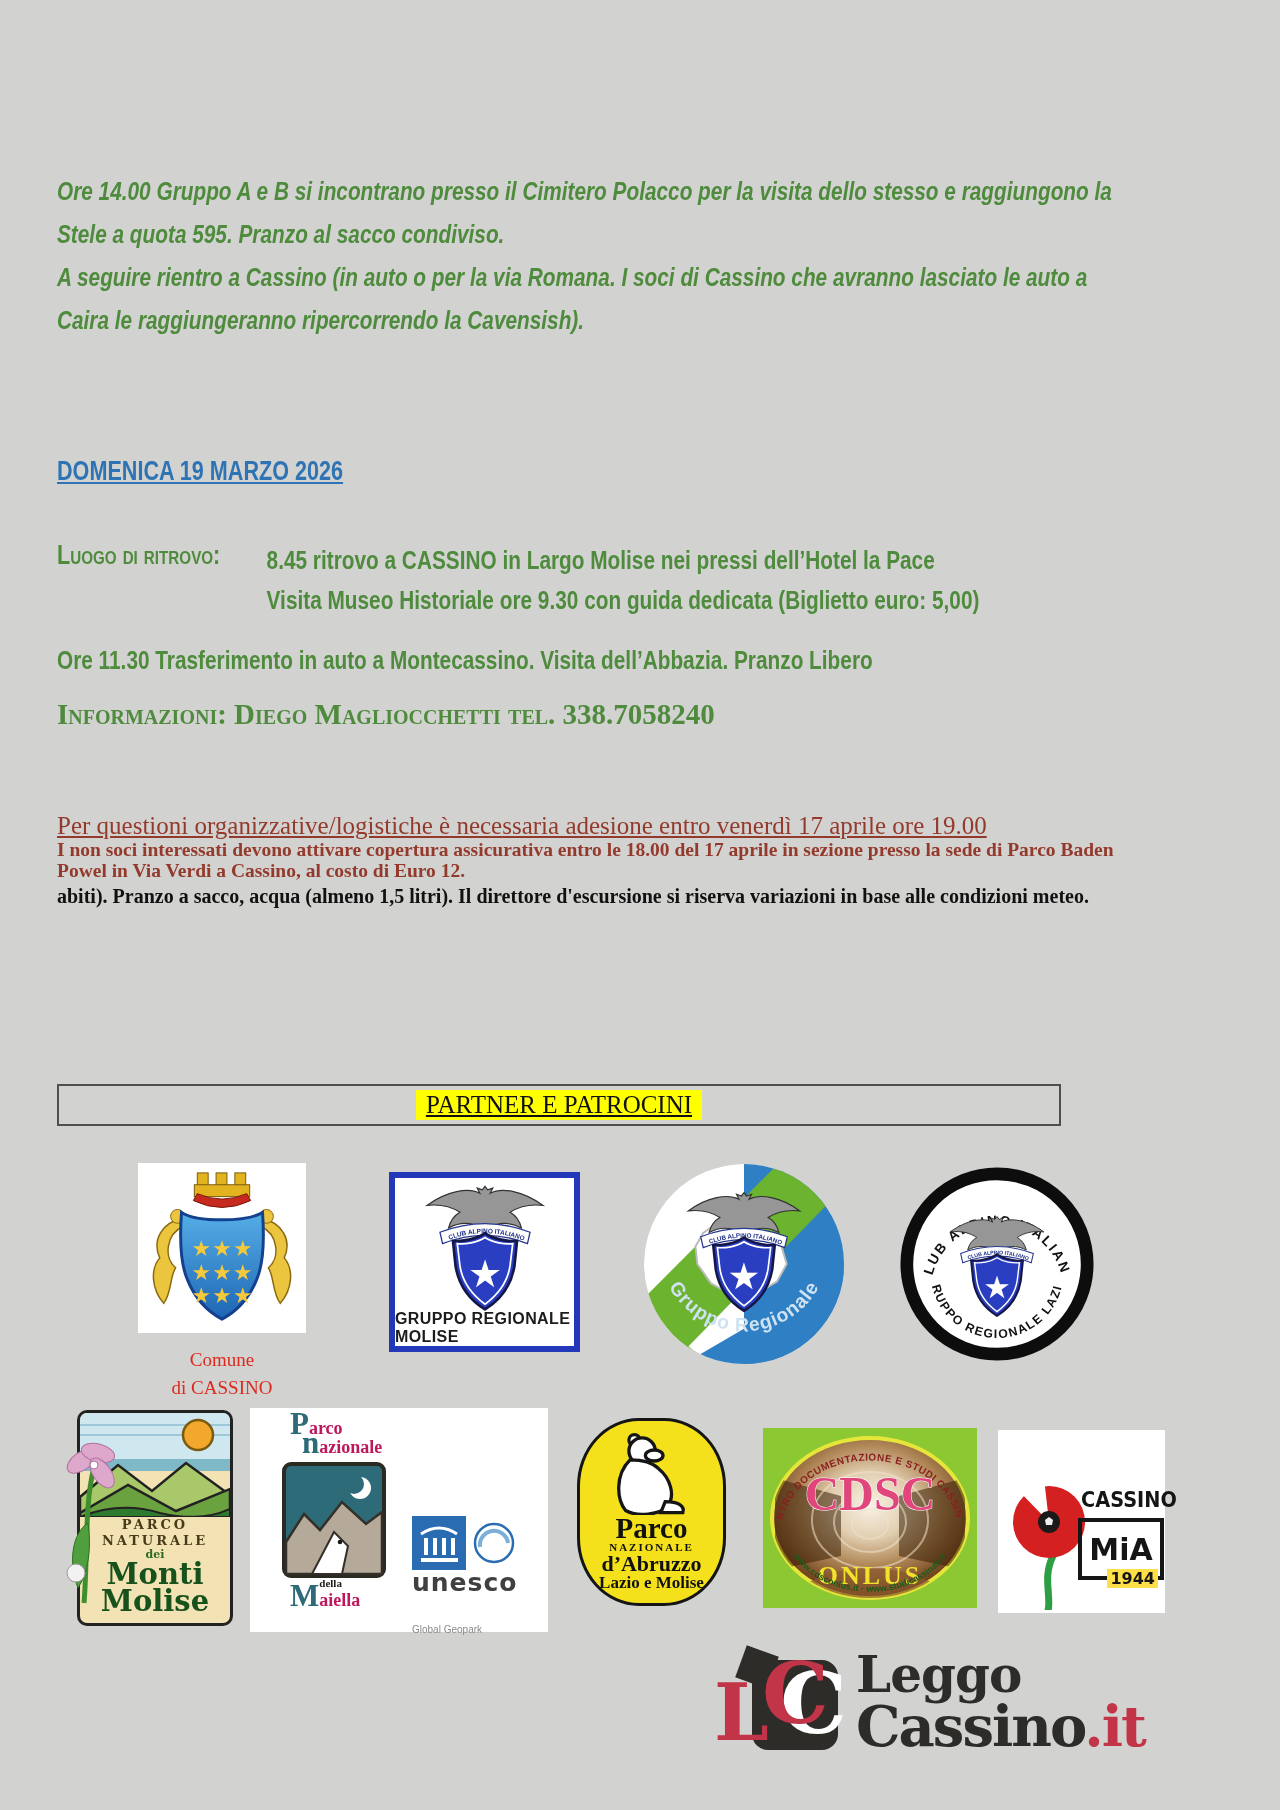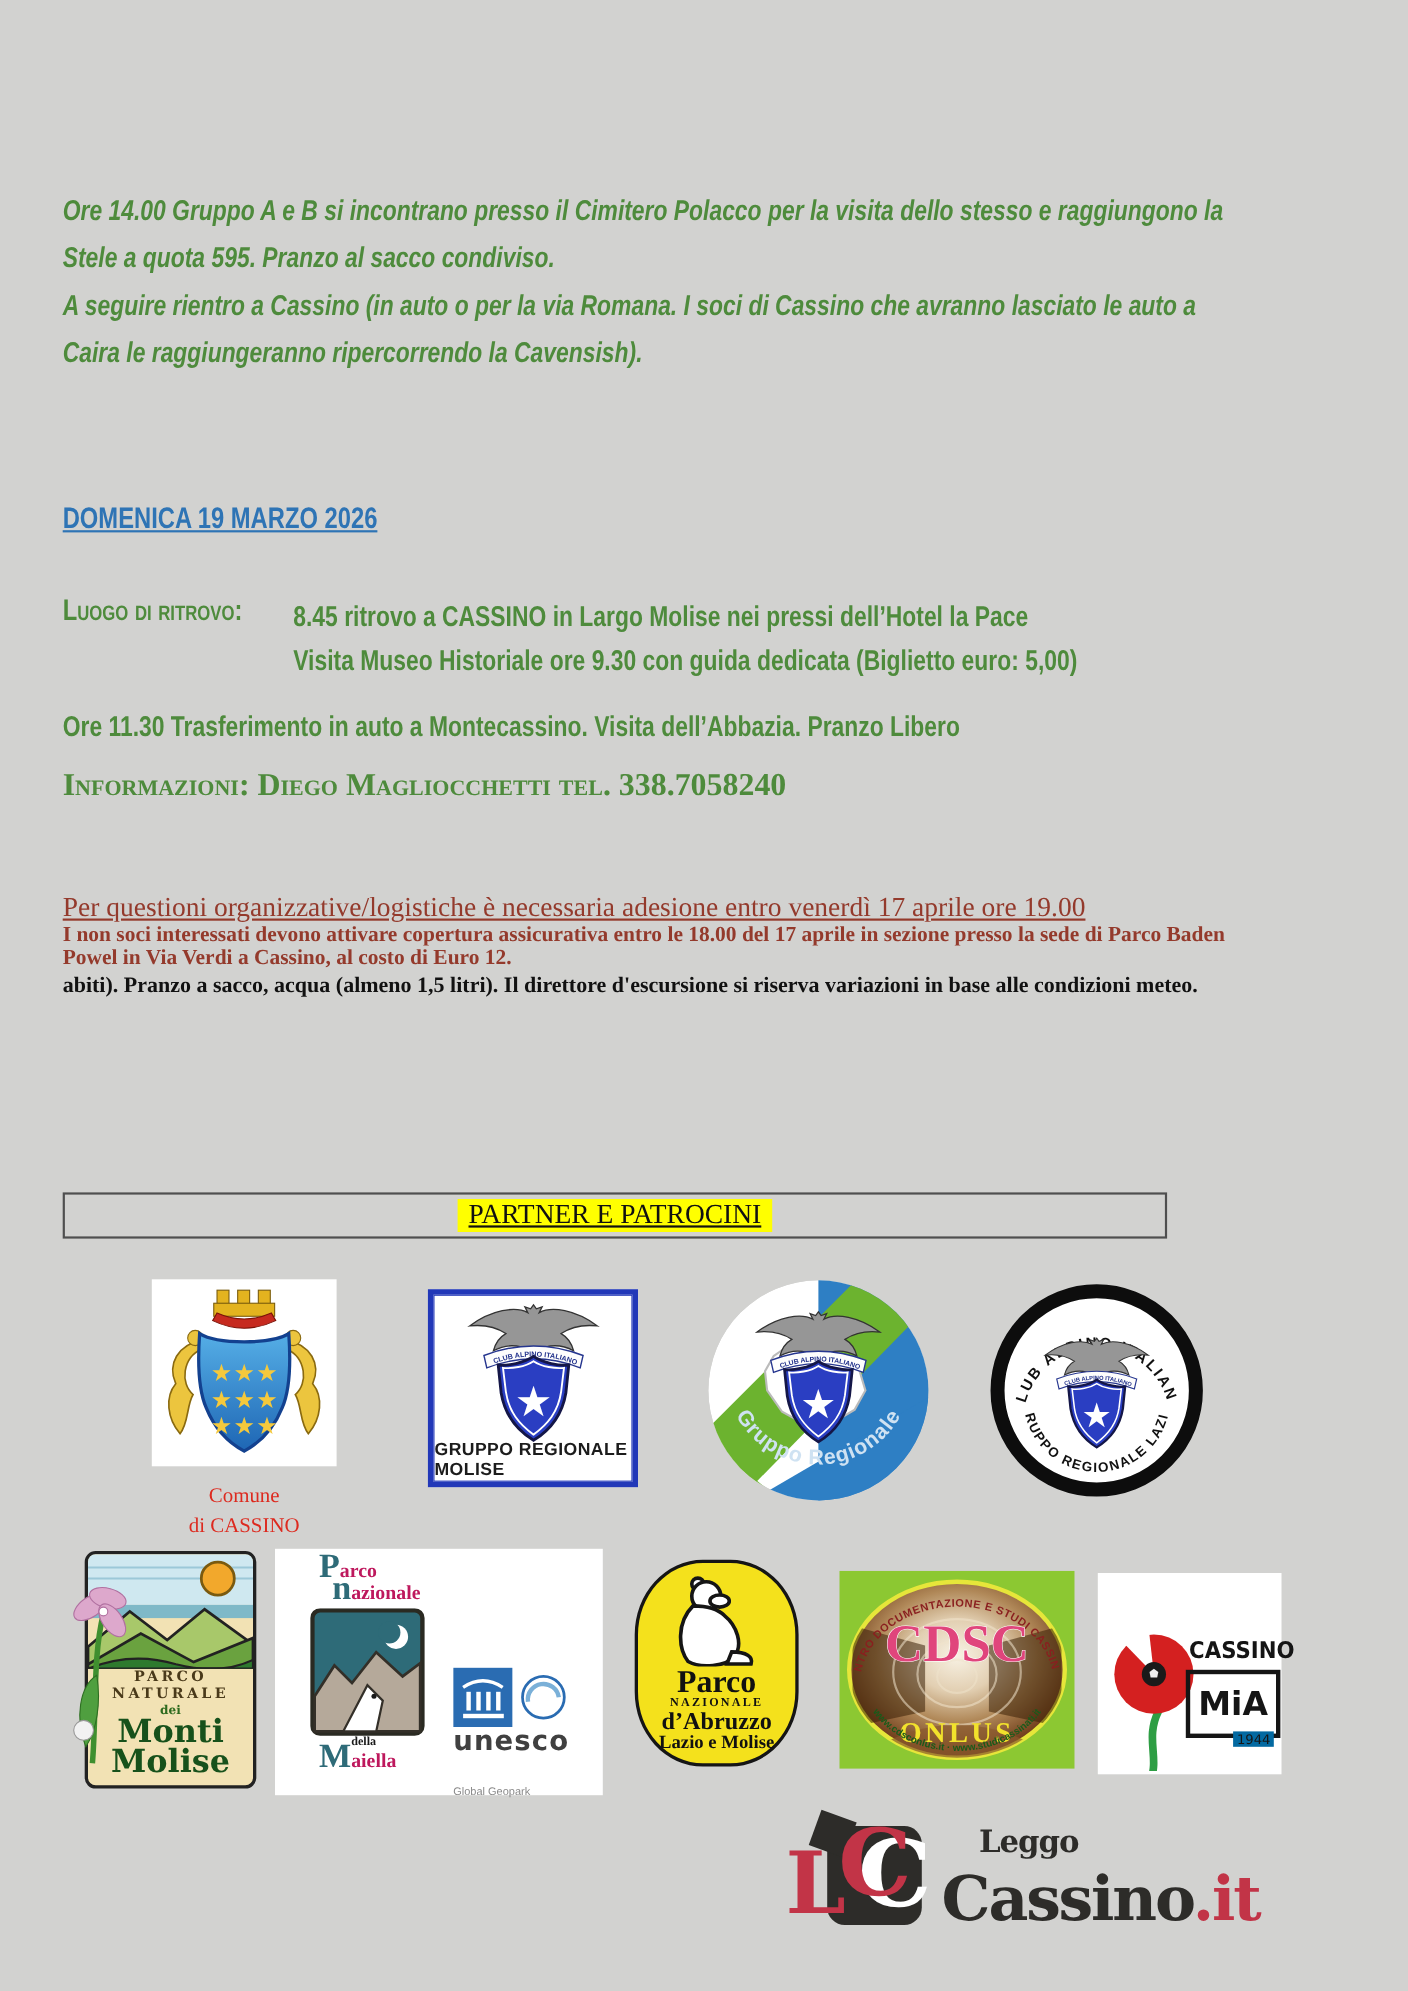--- a/index.html
+++ b/index.html
@@ -54,33 +54,33 @@
   .pna-l2{font-size:11px;font-weight:700;letter-spacing:2px;line-height:12px;}
   .pna-l3{font-size:22px;font-weight:700;line-height:22px;}
   .pna-l4{font-size:17px;font-weight:700;line-height:15px;}
   .cdsc{left:763px;top:1428px;width:214px;height:180px;}
   .mia{left:998px;top:1430px;width:167px;height:183px;background:#fff;}
   .mia-city{position:absolute;left:83px;top:58px;font-family:"DejaVu Sans",sans-serif;
             font-weight:700;font-size:21px;letter-spacing:0px;color:#151515;transform:scaleX(.92);transform-origin:0 0;}
   .mia-boxx{position:absolute;left:80px;top:88px;width:78px;height:54px;border:4px solid #151515;
             display:flex;align-items:center;justify-content:center;}
   .mia-word{font-family:"DejaVu Sans",sans-serif;font-weight:700;font-size:30px;color:#151515;}
-  .mia-year{position:absolute;right:2px;bottom:-12px;background:#0369a1;padding:0 3px;
-            font-family:"DejaVu Sans",sans-serif;font-weight:400;font-size:12px;color:#151515;}
+  .mia-year{position:absolute;right:2px;bottom:-12px;background:#fde047;padding:0 3px;
+            font-family:"DejaVu Sans",sans-serif;font-weight:700;font-size:16px;color:#151515;}
   
   .footer-logo{left:728px;top:1656px;width:460px;height:112px;}
   .lc-mark{position:absolute;left:24px;top:4px;width:86px;height:90px;background:#2d2c29;border-radius:16px;}
   .lc-mark::before{content:"";position:absolute;left:-12px;top:-10px;width:34px;height:34px;
                    background:#2d2c29;transform:rotate(20deg);}
   .lc-letter{position:absolute;font-family:"DejaVu Serif",serif;font-weight:700;line-height:1;}
   .lc-cw{left:28px;top:2px;font-size:84px;color:#fff;}
   .lc-cr{left:10px;top:-8px;font-size:84px;color:#c23447;}
   .lc-lr{left:-38px;top:14px;font-size:78px;color:#c23447;}
   .lc-text{position:absolute;left:128px;top:-4px;font-family:"DejaVu Serif",serif;font-weight:700;color:#2d2c29;}
-  .lc-word1{font-size:28px;line-height:46px;letter-spacing:-1px;margin-left:34px;}
+  .lc-word1{font-size:50px;line-height:46px;letter-spacing:-1px;}
   .lc-line2{font-size:56px;line-height:56px;letter-spacing:-2px;}
   .lc-tld{color:#c23447;}
   svg text{font-family:"Liberation Sans",sans-serif;}
 </style>
 </head>
 <body>
 
 <div class="page">
 
   <svg width="0" height="0" style="position:absolute" aria-hidden="true">

